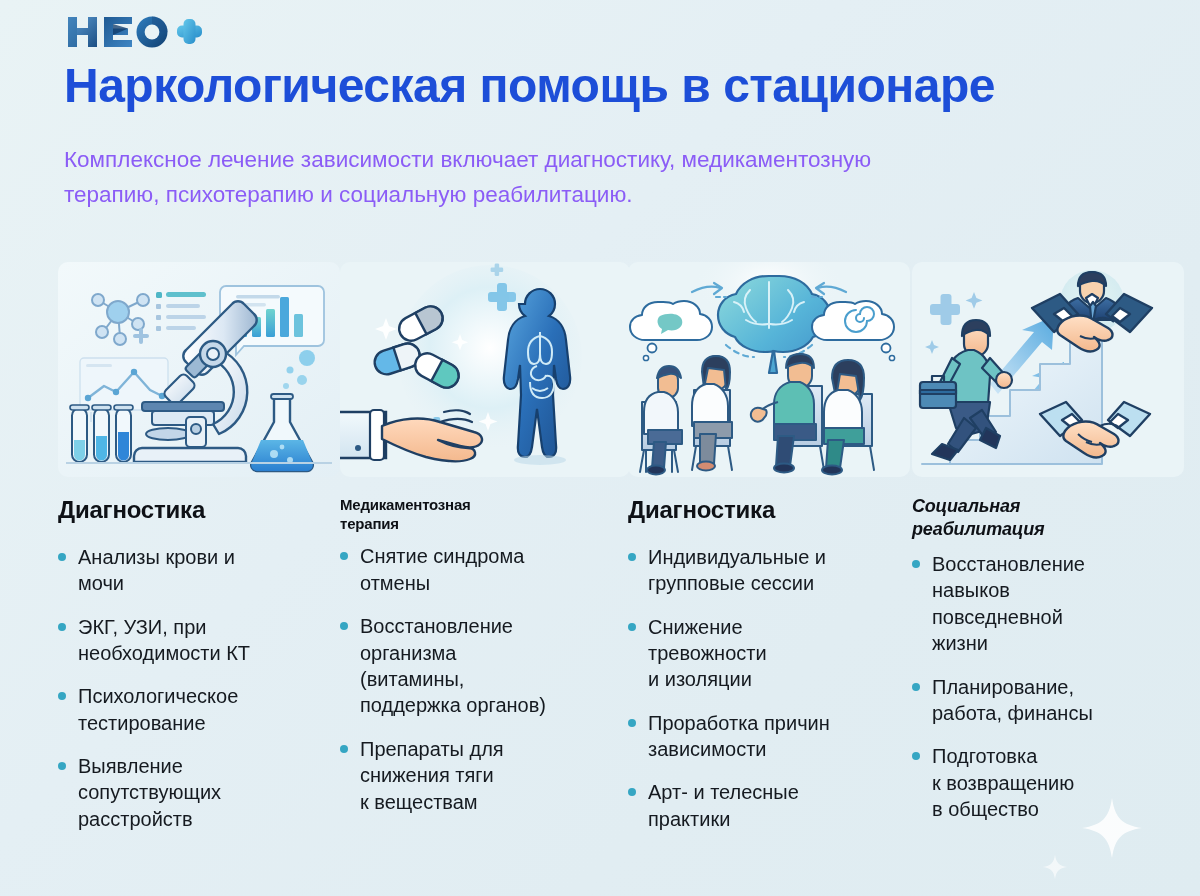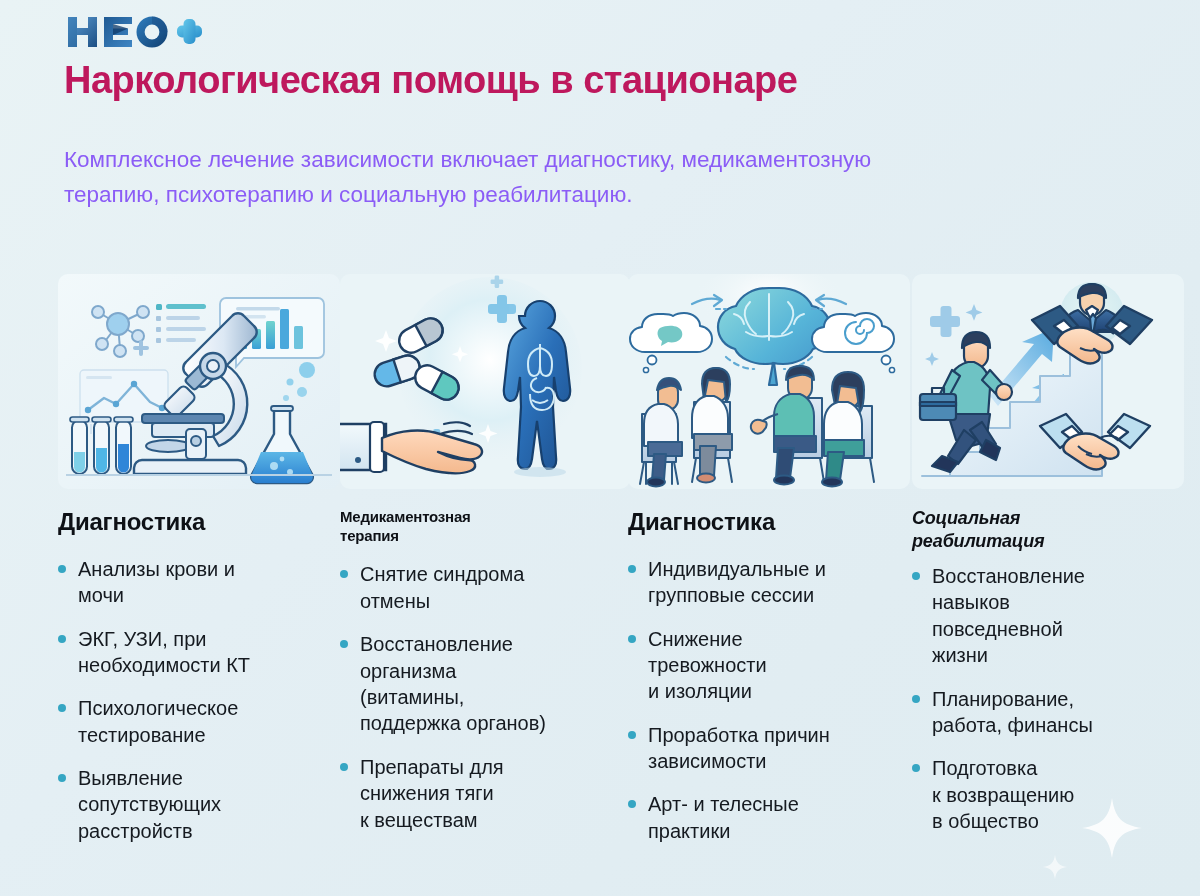--- a/index.html
+++ b/index.html
@@ -16,52 +16,52 @@
   .sparkle { position:absolute; pointer-events:none; }
   .sparkle svg { display:block; }
 
   
   .logo { position:absolute; left:64px; top:13px; height:38px; display:flex; align-items:center; }
   .logo svg { display:block; }
 
   
   .title {
     position:absolute; left:64px; top:59px; width:1100px;
-    font-size:38px; font-weight:700; line-height:1.12;
-    letter-spacing:-0.5px; color:#be185d;
+    font-size:48px; font-weight:700; line-height:1.12;
+    letter-spacing:-0.5px; color:#1d4ed8;
     font-family:"Liberation Sans", sans-serif;
   }
   .subtitle {
     position:absolute; left:64px; top:143px; width:880px;
     font-size:22.5px; line-height:1.55; color:#8b5cf6; font-weight:400;
     font-family:"Liberation Sans", sans-serif;
   }
 
   
   .cols { position:absolute; left:0; top:262px; width:1200px; }
-  .col { position:absolute; top:12px; }
+  .col { position:absolute; top:0; }
   .col-0 { left:58px;  width:282px; }
   .col-1 { left:340px; width:290px; }
   .col-2 { left:628px; width:282px; }
   .col-3 { left:912px; width:272px; }
 
   .art { position:relative; width:100%; height:215px; }
   .art svg { display:block; width:100%; height:100%; }
 
   .col-head {
     margin-top:18px;
     font-family:"Liberation Sans", sans-serif;
     font-size:24px; font-weight:700; line-height:1.28;
     color:#0e1116; letter-spacing:-0.2px;
   }
   .col-1 .col-head { font-size:15px; }
   .col-3 .col-head { font-size:18px;font-style:italic; }
 
   ul.bullets { list-style:none; margin-top:18px; }
-  .col-1 ul.bullets { margin-top:16px; }
+  .col-1 ul.bullets { margin-top:10px; }
   .col-3 ul.bullets { margin-top:10px; }
   ul.bullets li {
     position:relative; padding-left:20px; margin-bottom:17px;
     font-family:"Liberation Sans", sans-serif;
     font-size:20px; line-height:1.32; color:#151a20; font-weight:400;
   }
   ul.bullets li .dot {
     position:absolute; left:0; top:9px;
     width:8px; height:8px; border-radius:50%;
     background:#35a6c3;

